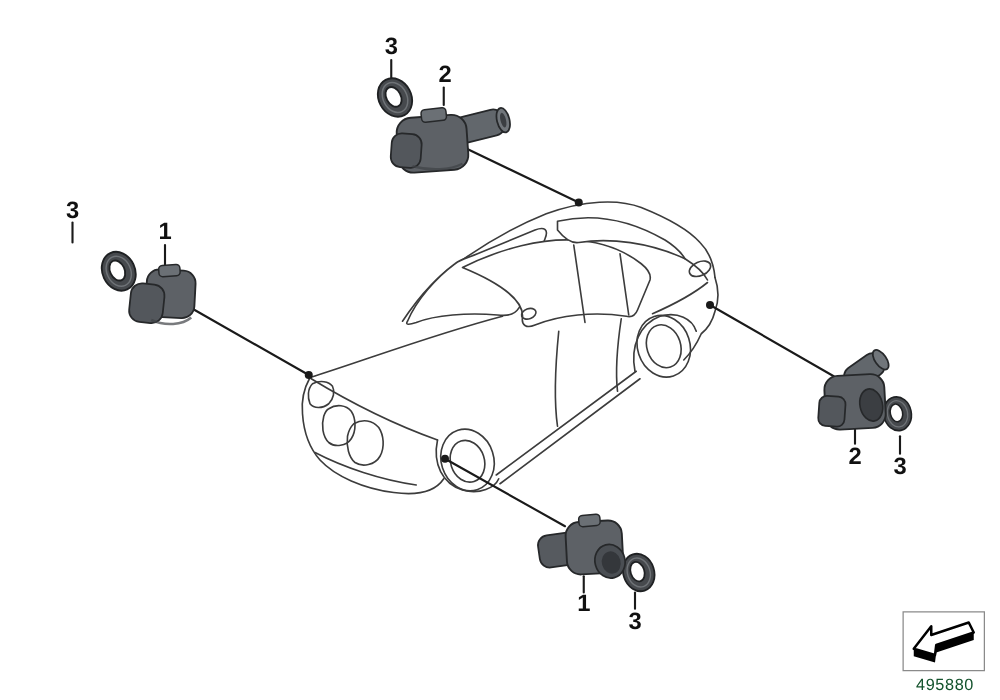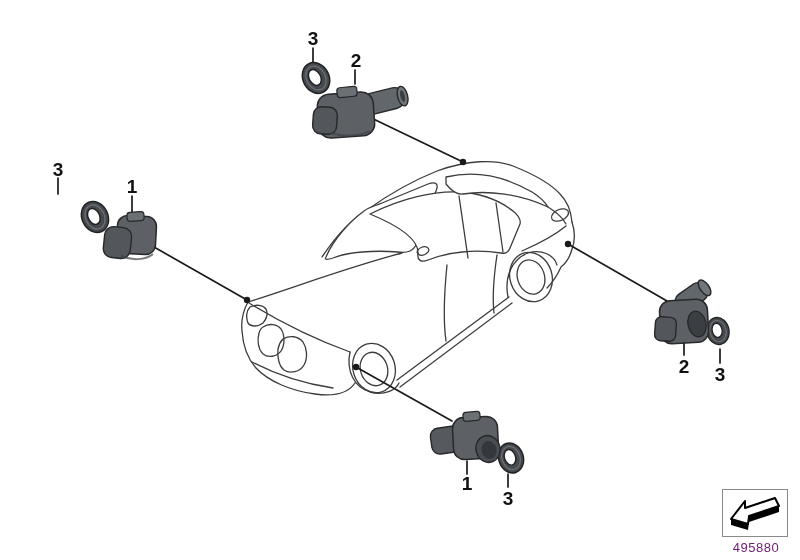--- a/index.html
+++ b/index.html
@@ -9,21 +9,21 @@
   }
   #diagram-svg{position:absolute;left:0;top:0;}
   .callout{
     position:absolute;transform:translate(-50%,-50%);
     font-family:"Liberation Sans", sans-serif;
     font-weight:bold;font-size:19px;line-height:1;color:#111111;
     cursor:default;user-select:none;
   }
   .part-number{
     position:absolute;left:718px;top:540px;width:76px;text-align:center;
-    font-size:13px;color:#701a75;letter-spacing:0.5px;
+    font-size:13px;color:#14532d;letter-spacing:0.5px;
   }
   .icon-box{
     position:absolute;left:722px;top:489px;width:66px;height:48px;
     border:1px solid #8a8a8a;background:#ffffff;box-sizing:border-box;
     display:flex;align-items:center;justify-content:center;
   }
 </style>
 </head>
 <body>
 

